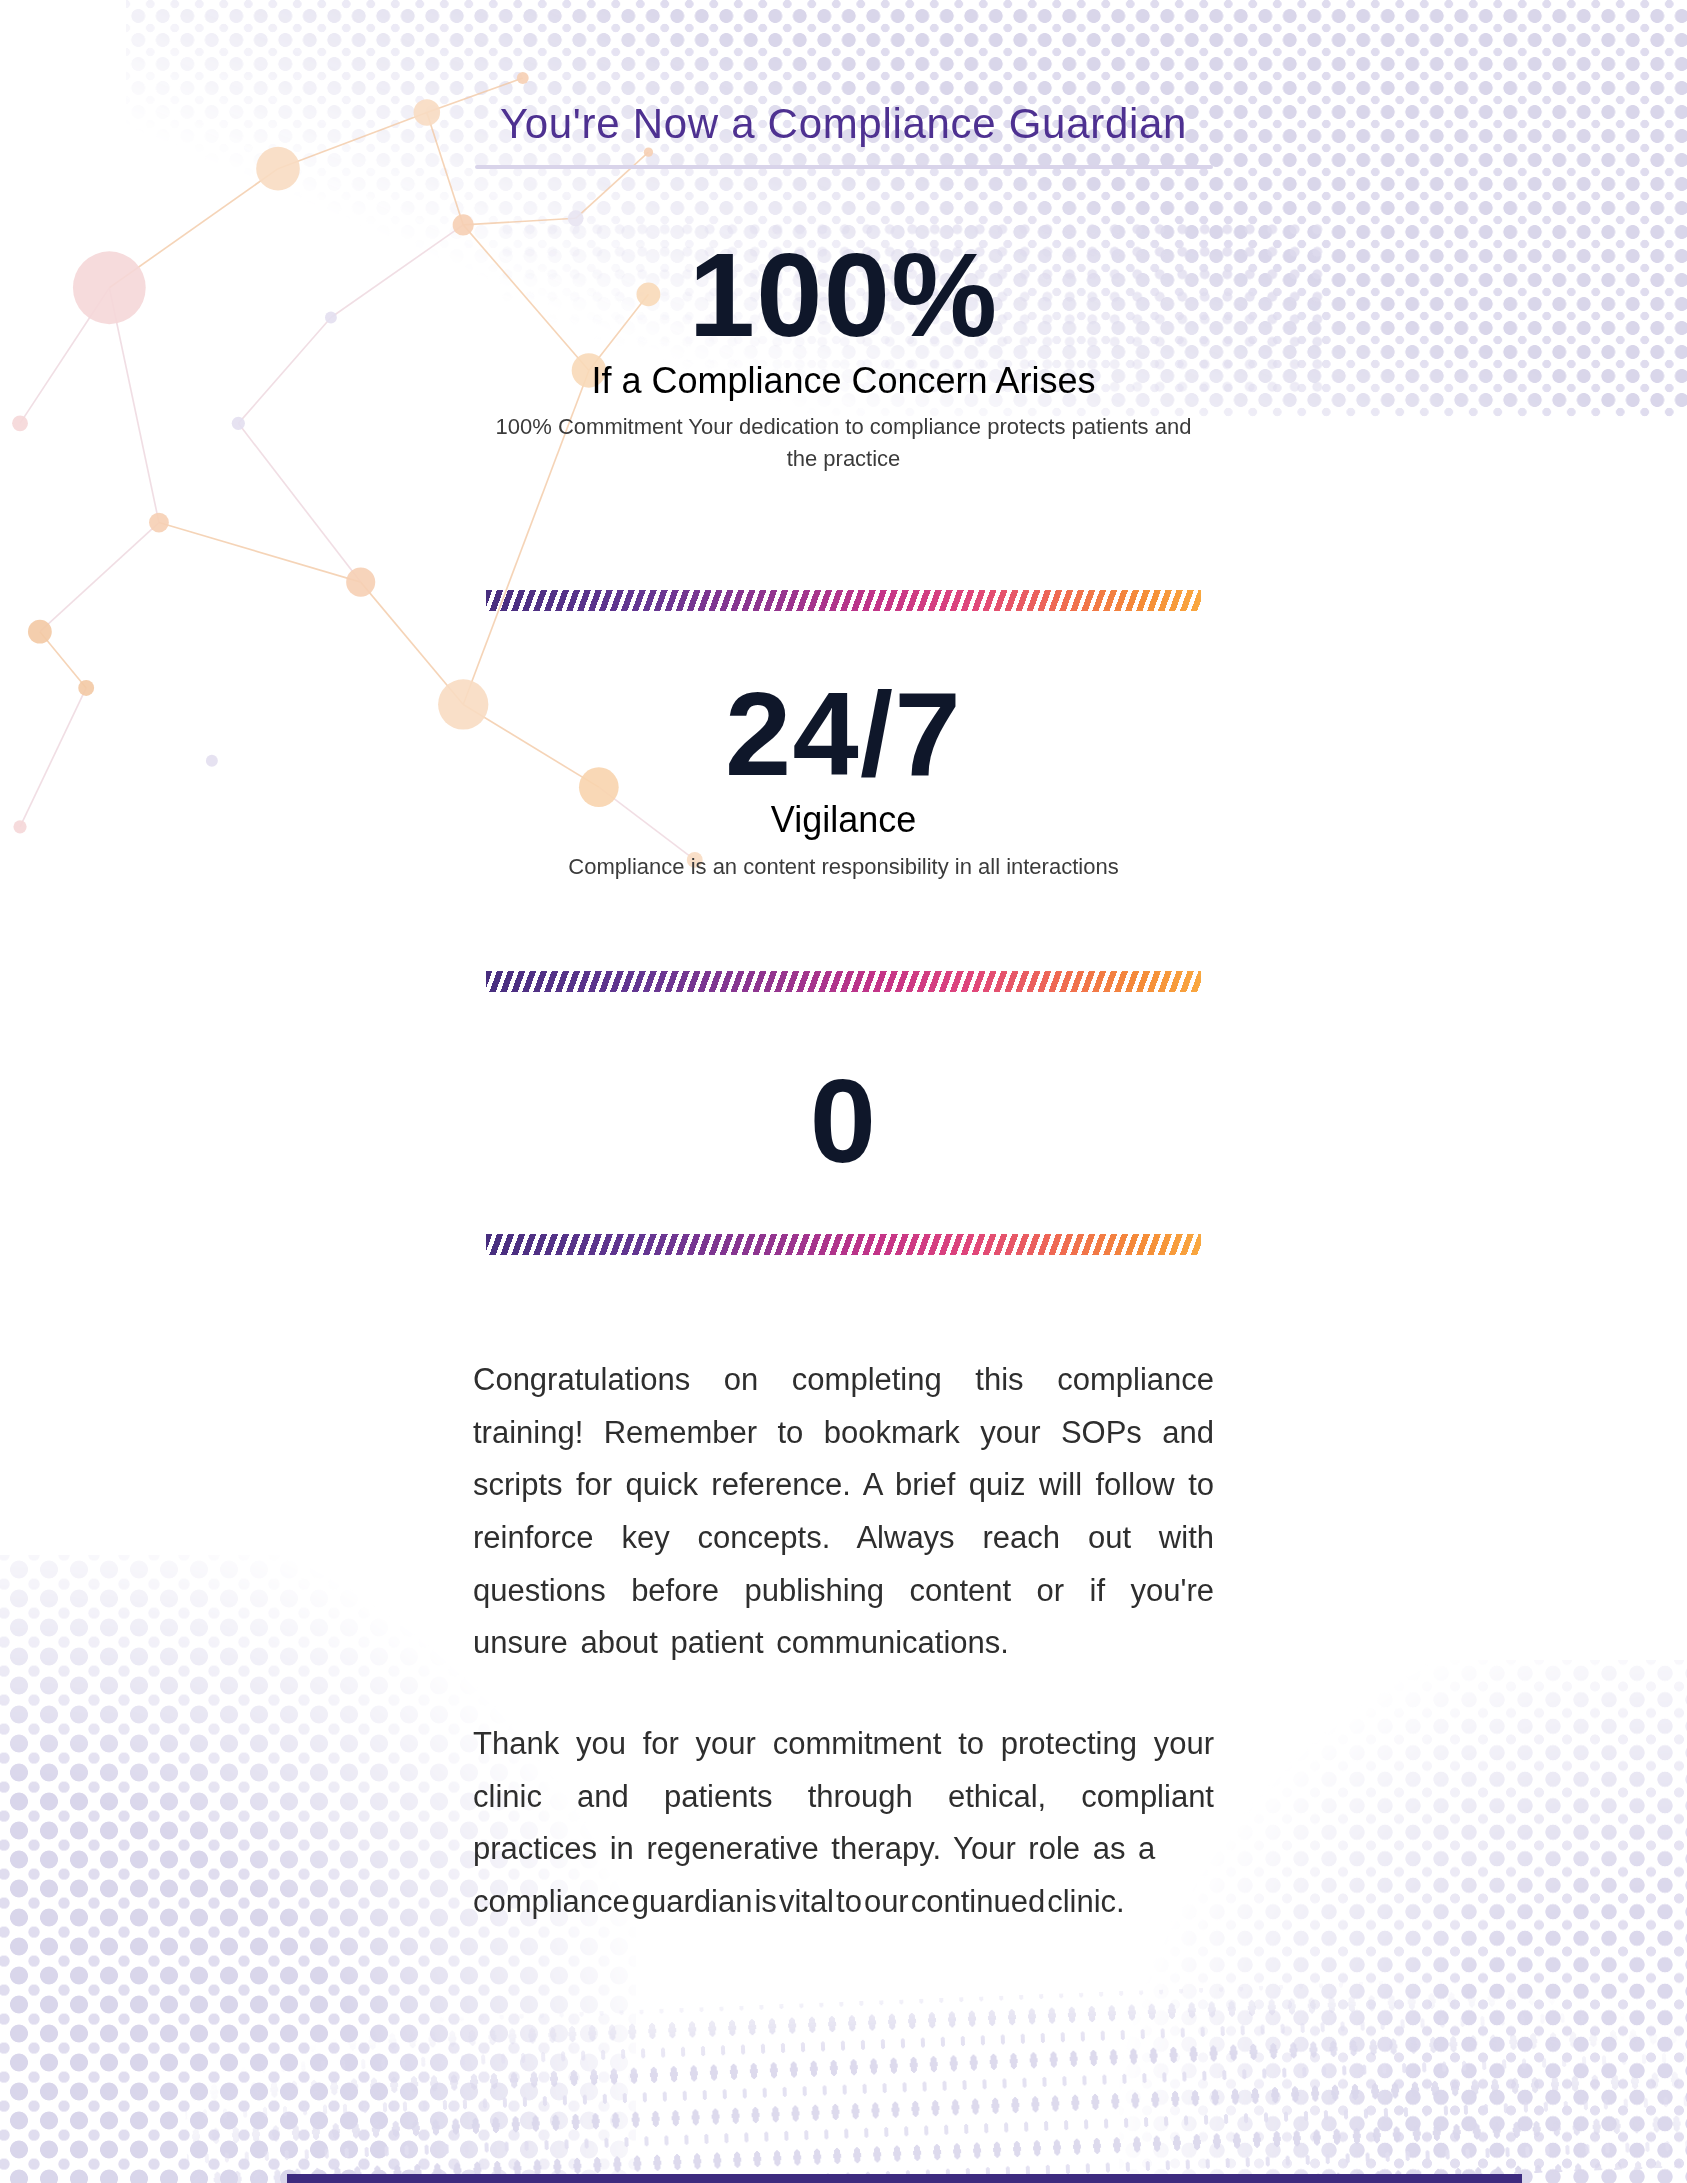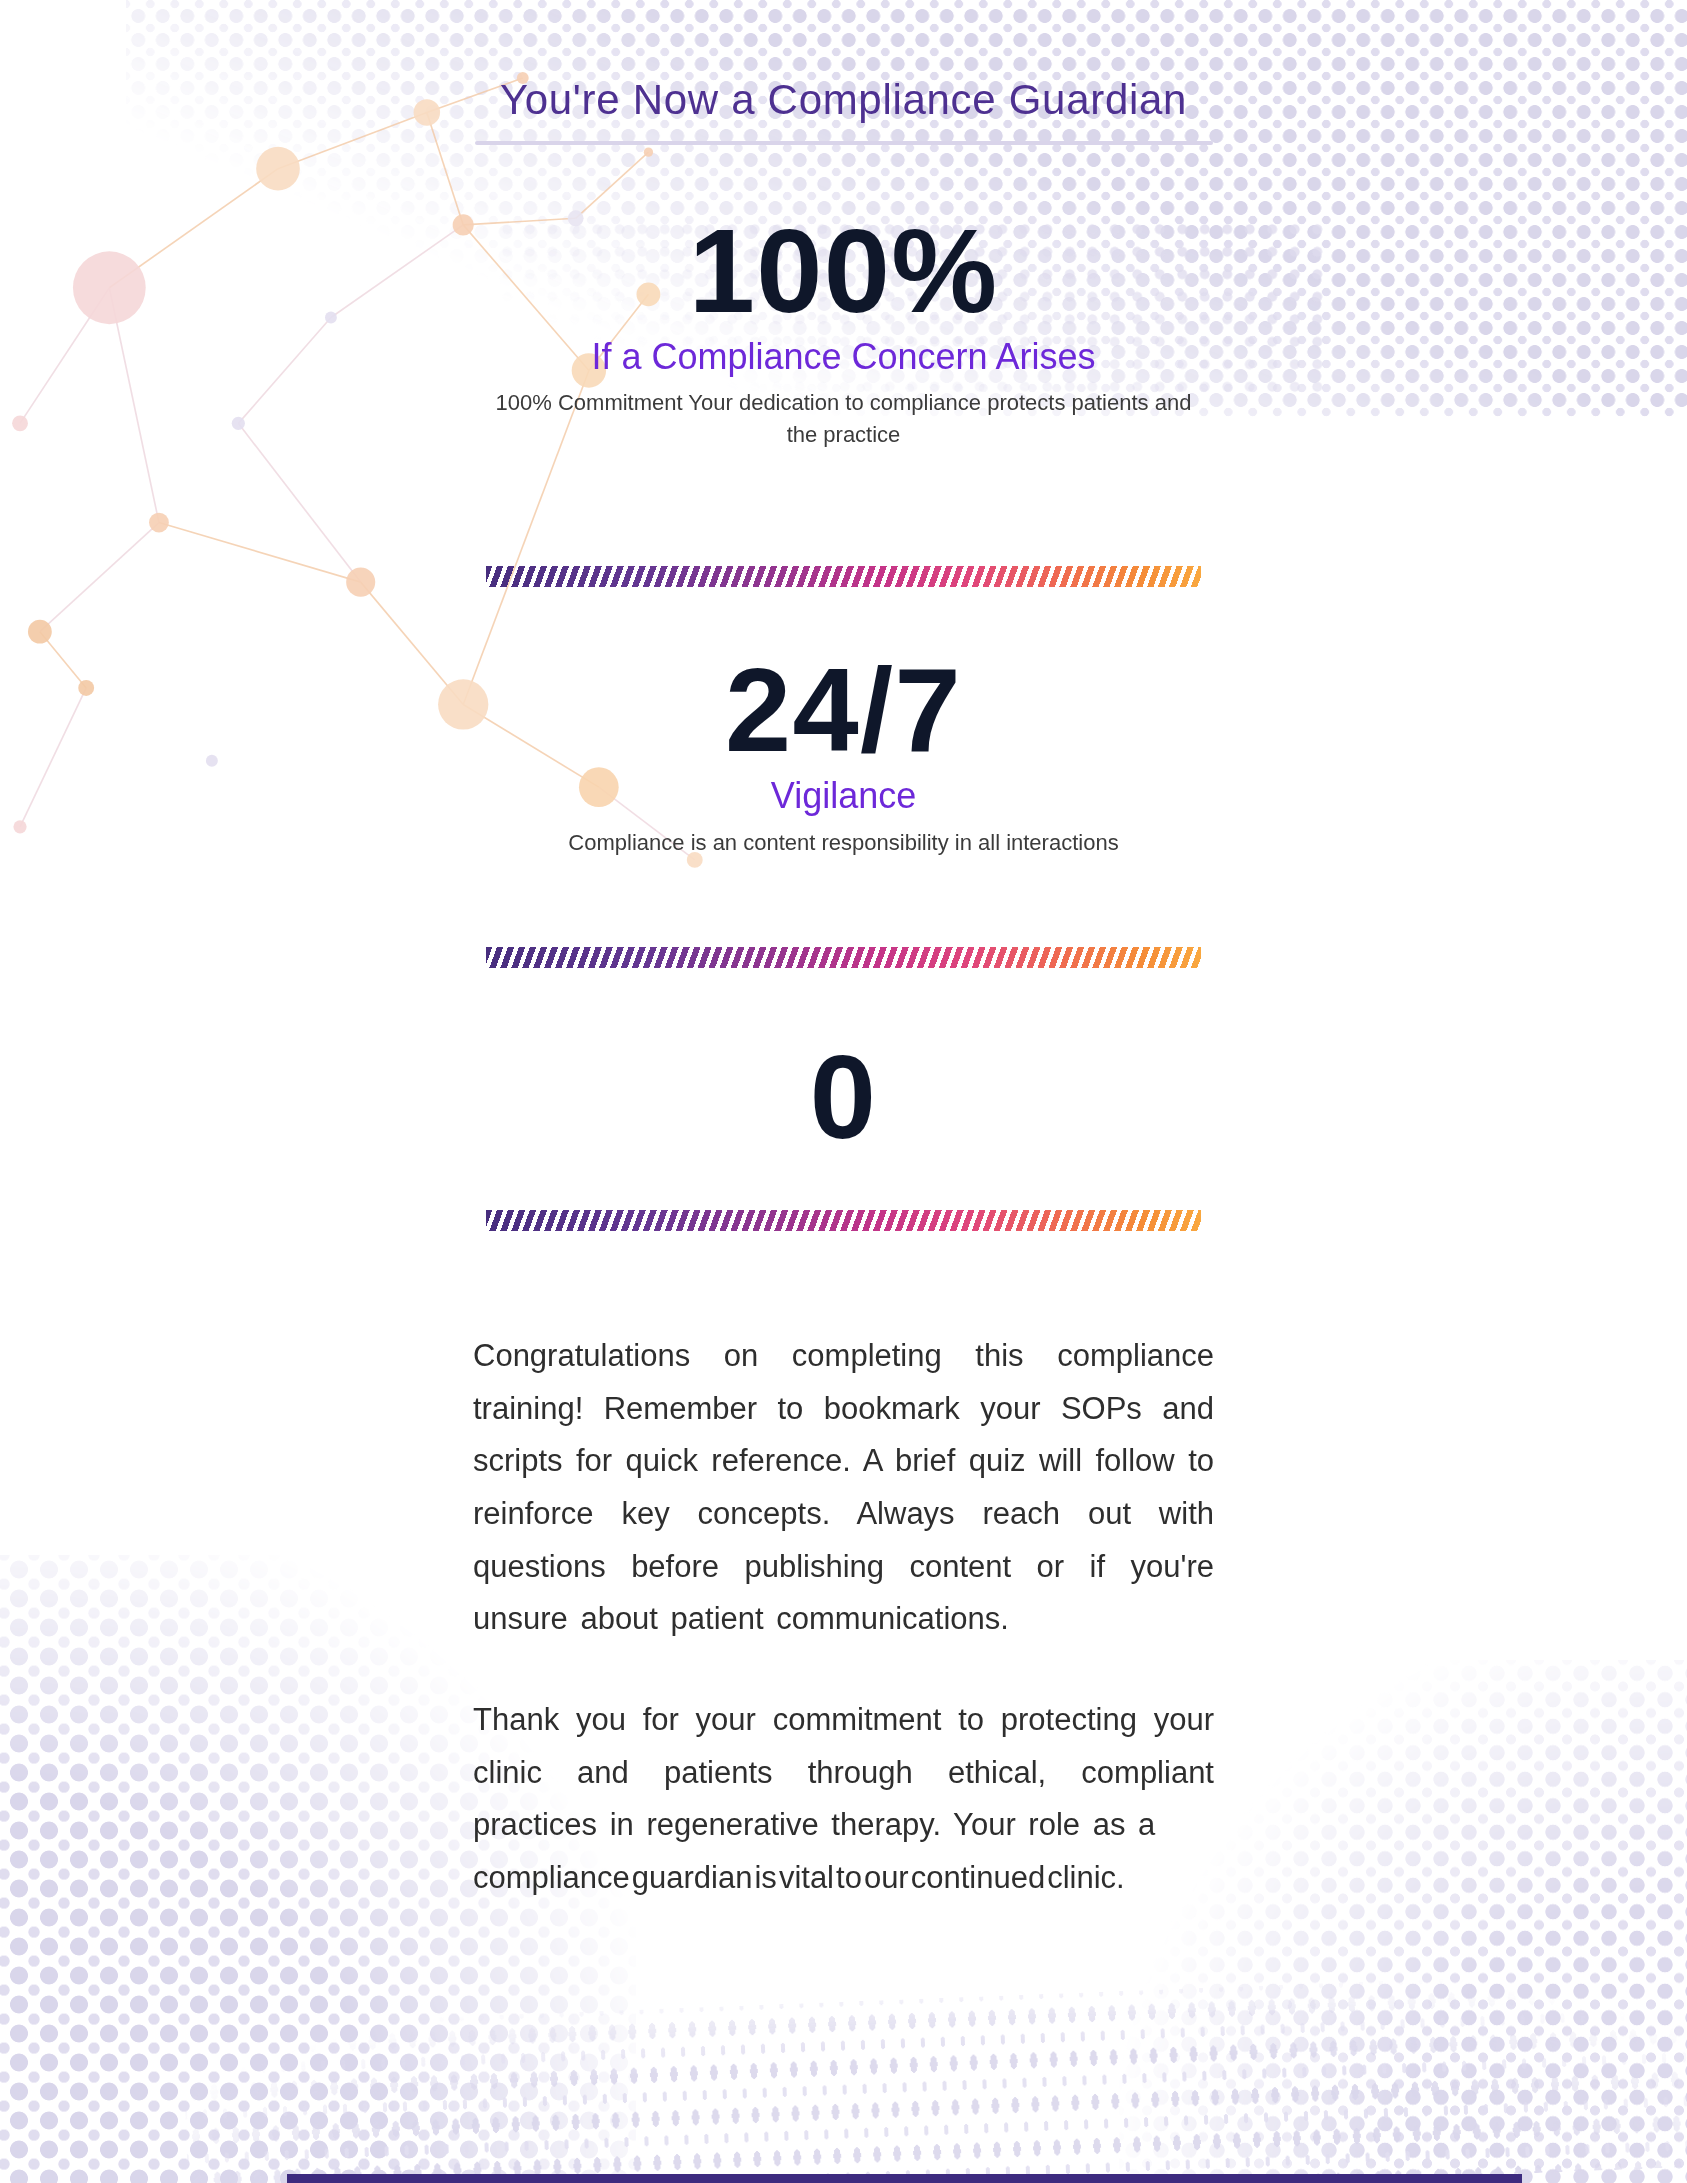--- a/index.html
+++ b/index.html
@@ -63,22 +63,22 @@
     transform:rotate(-2.2deg);
     -webkit-mask-image:radial-gradient(ellipse at 50% 100%, #000 55%, transparent 86%);
     mask-image:radial-gradient(ellipse at 50% 100%, #000 55%, transparent 86%);
     opacity:.9;
   }
   .network{position:absolute;top:0;left:0;}
 
   
   .content{
     position:relative;z-index:2;
-    width:820px;margin:8px auto;
-    padding-top:68px;
+    width:820px;margin:0 auto;
+    padding-top:100px;
     text-align:center;
   }
   .page-title{
     margin:0;
     font-size:42px;line-height:1.15;
     font-weight:500;letter-spacing:0.7px;
     color:#4e3191;
   }
   .title-rule{
     width:738px;height:3.3px;border-radius:2px;
@@ -88,21 +88,21 @@
   .stat{margin:0 auto;}
   .stat-value{
     font-size:119px;line-height:1;
     font-weight:800;letter-spacing:1.3px;
     color:#0f172a;
   }
   .stat-label{
     margin-top:5.3px;
     font-size:36px;line-height:1.2;
     font-weight:500;
-    color:#6d28d9;
+    color:#000000;
   }
   .stat-desc{
     margin:9.3px auto 0;
     font-size:22px;line-height:1.42;
     font-weight:400;
     color:#3b3b3b;
   }
   .stat-0{margin-top:66px;}
   .stat-0 .stat-desc{max-width:701px;}
   .stat-1{margin-top:63px;}

